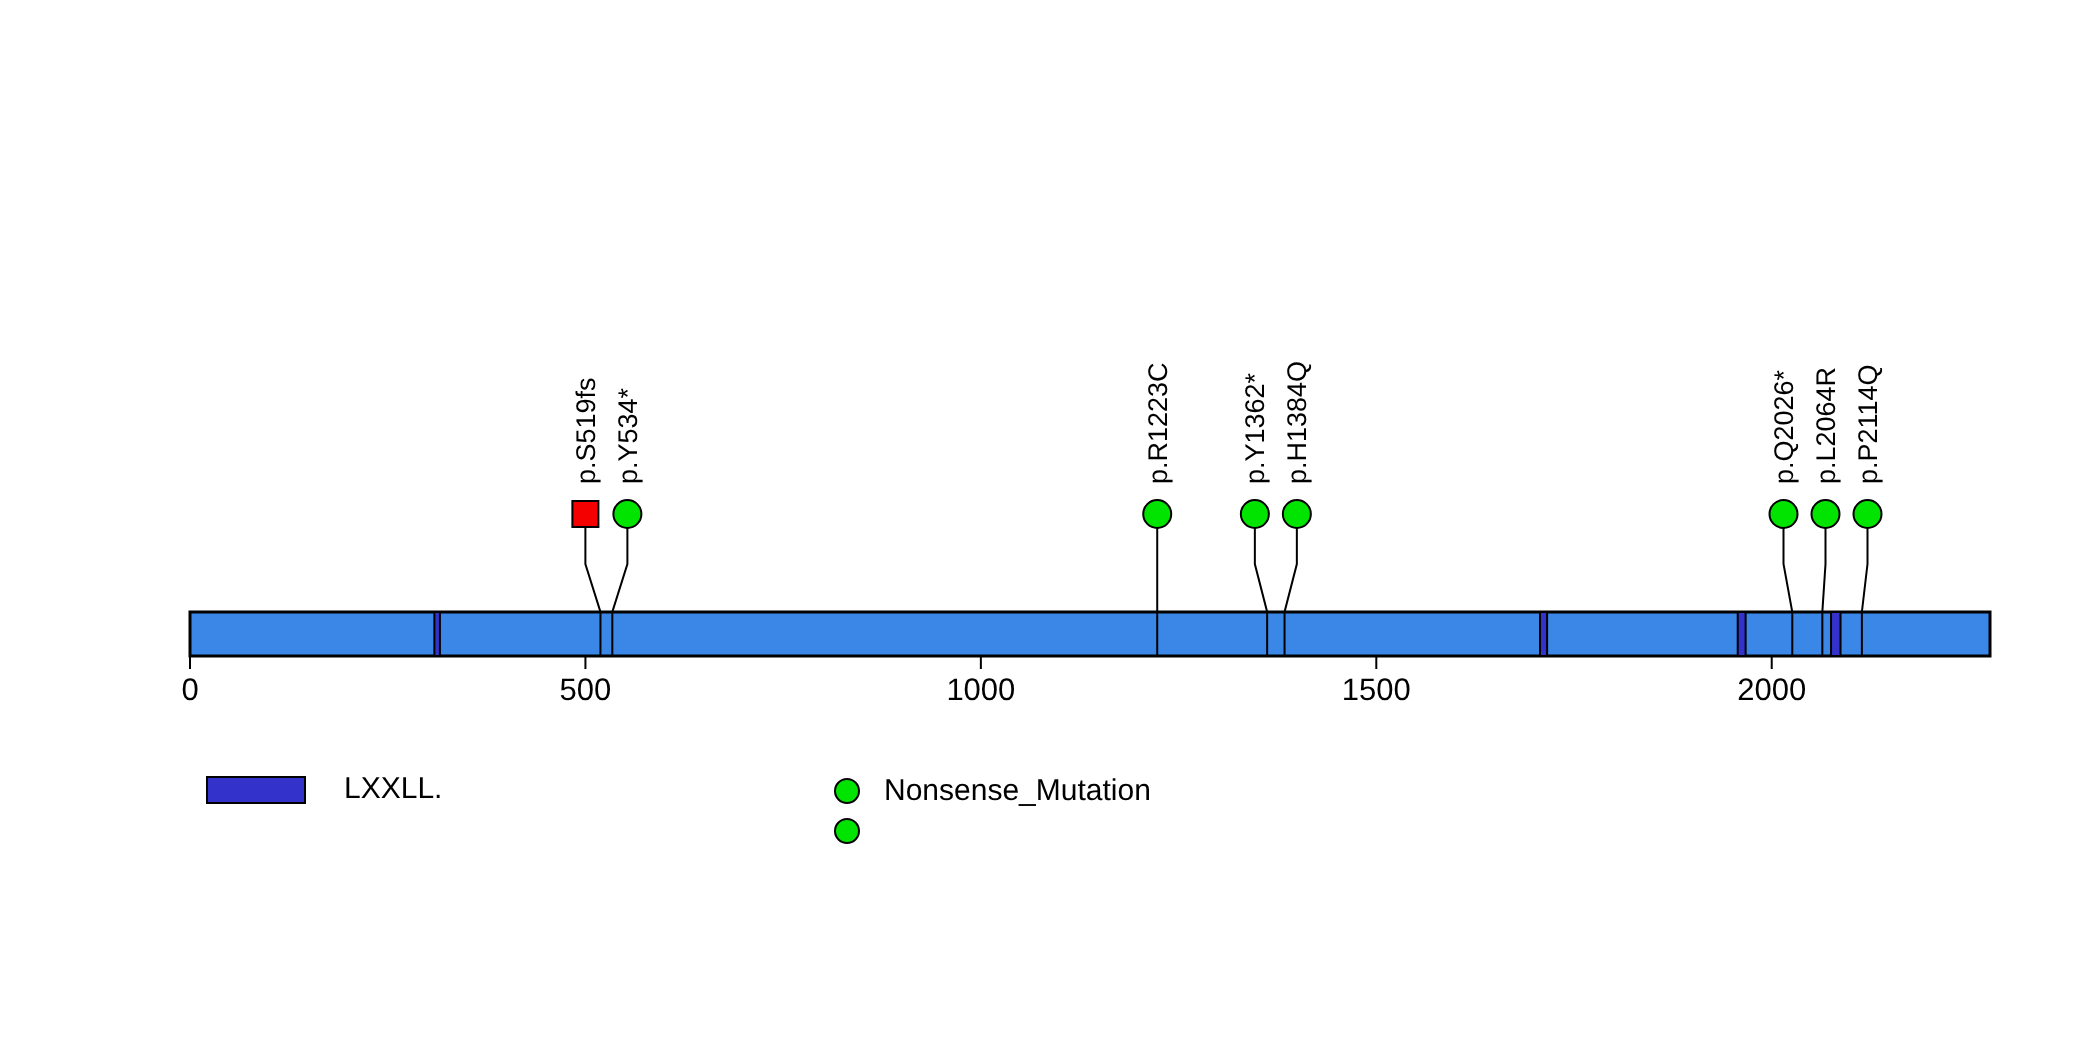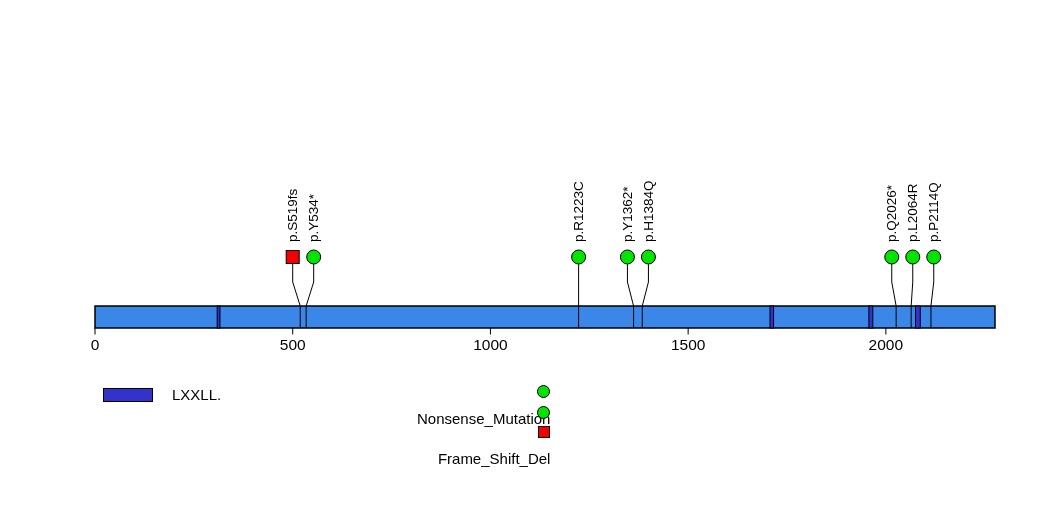--- a/index.html
+++ b/index.html
@@ -9,21 +9,21 @@
   }
   svg{position:absolute;left:0;top:0;}
   svg text{font-family:"Liberation Sans",sans-serif;}
   .legend-left{
     position:absolute;left:103px;top:386px;display:flex;align-items:center;gap:19px;
   }
   .legend-left .swatch{
     width:50px;height:14px;border:1px solid #000;box-sizing:border-box;background:#3333CC;
   }
   .legend-right{position:absolute;left:417px;top:385px;}
-  .legend-row{display:flex;align-items:flex-end;height:20.5px;gap:12px;flex-direction:column;}
+  .legend-row{display:flex;align-items:center;height:20.5px;gap:12px;}
   .legend-marker{
     width:13px;height:13px;border:1px solid #000;box-sizing:border-box;flex:0 0 auto;
   }
   .legend-marker.circle{border-radius:50%;}
   .legend-marker.square{width:12px;height:12px;}
   .legend-label{font-size:15px;color:#000;white-space:nowrap;}
 </style>
 </head>
 <body>
 
@@ -77,19 +77,15 @@
   </div>
 
   <div class="legend-right">
     <div class="legend-row">
       <div class="legend-marker circle" style="background: rgb(0, 228, 0);"></div>
       <div class="legend-label">Nonsense_Mutation</div>
     </div>
     <div class="legend-row">
       <div class="legend-marker circle" style="background: rgb(0, 228, 0);"></div>
     </div>
-    <div class="legend-row">
-      <div class="legend-marker square" style="background: rgb(244, 0, 0);"></div>
-      <div class="legend-label">Frame_Shift_Del</div>
-    </div>
   </div>
 
 </div>
 
 </body></html>

